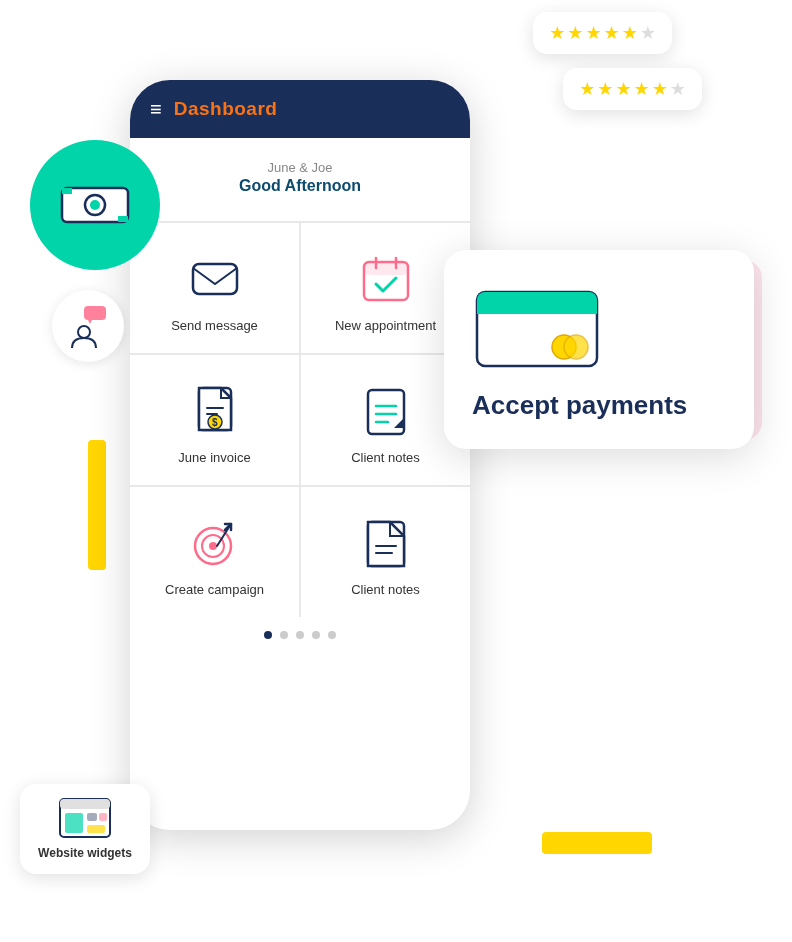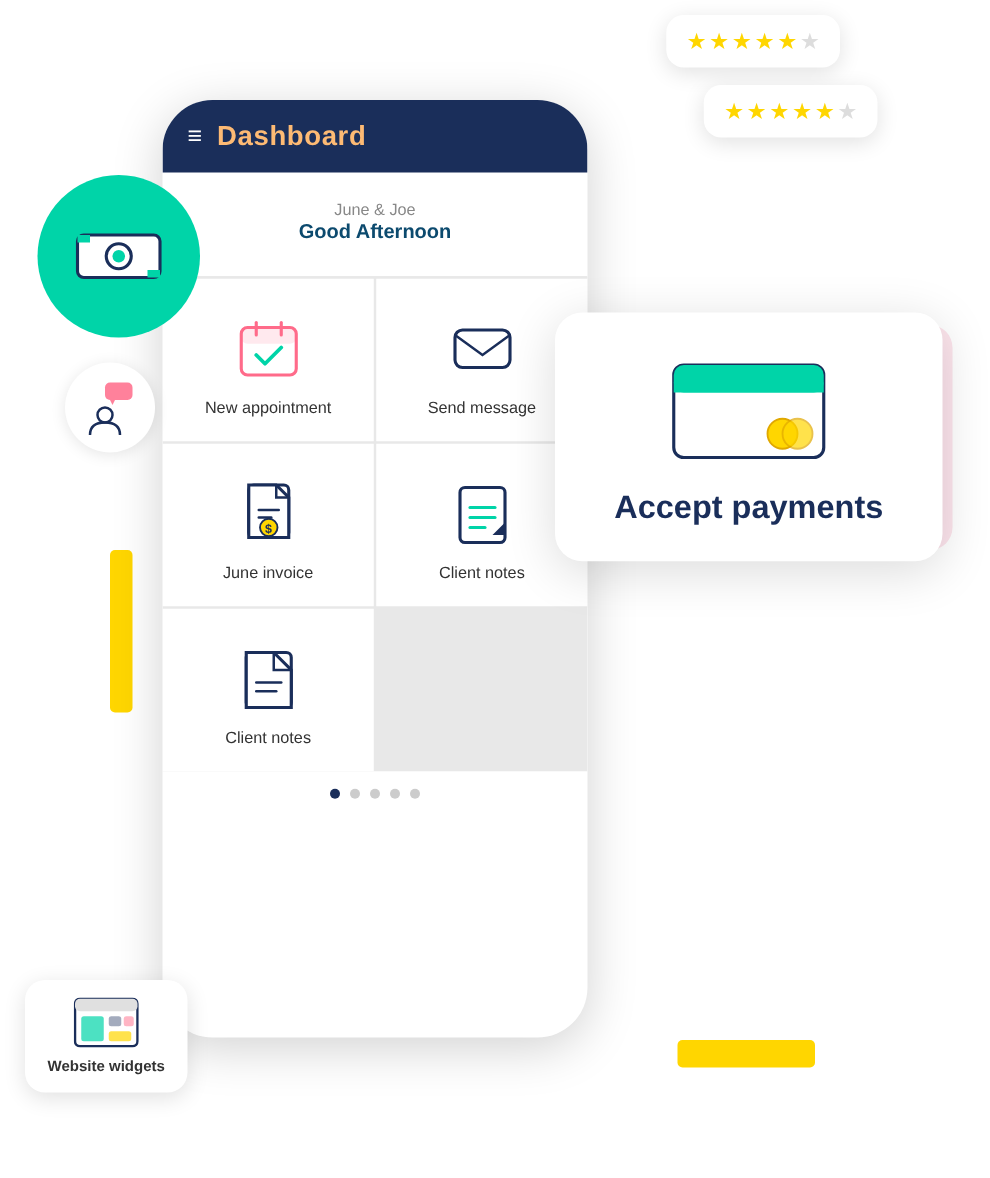--- a/index.html
+++ b/index.html
@@ -94,22 +94,22 @@
       display: flex;
       align-items: center;
       padding: 0 20px;
     }
     .phone-header-icon {
       color: #fff;
       font-size: 20px;
       margin-right: 12px;
     }
     .phone-header-title {
-      color: #fdba74;
-      font-size: 22px;
+      color: #f97316;
+      font-size: 19px;
       font-weight: 700;
       letter-spacing: 0.5px;
     }
 
     .phone-body {
       padding: 0;
     }
 
     .greeting-section {
       text-align: center;
@@ -179,21 +179,21 @@
       right: 38px;
       top: 250px;
       width: 310px;
       background: #fff;
       border-radius: 22px;
       box-shadow: 0 8px 40px rgba(0,0,0,0.14);
       z-index: 20;
       padding: 32px 28px 28px;
       display: flex;
       flex-direction: column;
-      align-items: center;
+      align-items: flex-start;
       margin-left: 11px;
     }
     .card-illustration {
       width: 130px;
       height: 90px;
       margin-bottom: 18px;
     }
     .payments-title {
       font-size: 26px;
       font-weight: 800;
@@ -320,35 +320,35 @@
   </div>
   <div class="phone-body">
     <div class="greeting-section">
       <div class="greeting-sub">June &amp; Joe</div>
       <div class="greeting-main">Good Afternoon</div>
     </div>
     <div class="grid-container">
 
       <div class="grid-cell">
         <svg class="grid-icon" viewBox="0 0 56 56" fill="none" xmlns="http://www.w3.org/2000/svg">
+          <rect x="6" y="12" width="44" height="30" rx="6" stroke="#1a2e5a" stroke-width="2.5" fill="white"></rect>
+          <polyline points="6,16 28,32 50,16" stroke="#1a2e5a" stroke-width="2" fill="none"></polyline>
+        </svg>
+        <span class="grid-label">Send message</span>
+      </div>
+
+      <div class="grid-cell">
+        <svg class="grid-icon" viewBox="0 0 56 56" fill="none" xmlns="http://www.w3.org/2000/svg">
           <rect x="6" y="10" width="44" height="38" rx="5" stroke="#ff6b8a" stroke-width="2.5" fill="white"></rect>
           <rect x="6" y="10" width="44" height="13" rx="5" fill="#ff6b8a" opacity="0.15"></rect>
           <line x1="18" y1="6" x2="18" y2="16" stroke="#ff6b8a" stroke-width="2.5" stroke-linecap="round"></line>
           <line x1="38" y1="6" x2="38" y2="16" stroke="#ff6b8a" stroke-width="2.5" stroke-linecap="round"></line>
           <polyline points="18,32 25,39 38,26" stroke="#00d4a8" stroke-width="3" stroke-linecap="round" stroke-linejoin="round" fill="none"></polyline>
         </svg>
         <span class="grid-label">New appointment</span>
-      </div>
-
-      <div class="grid-cell">
-        <svg class="grid-icon" viewBox="0 0 56 56" fill="none" xmlns="http://www.w3.org/2000/svg">
-          <rect x="6" y="12" width="44" height="30" rx="6" stroke="#1a2e5a" stroke-width="2.5" fill="white"></rect>
-          <polyline points="6,16 28,32 50,16" stroke="#1a2e5a" stroke-width="2" fill="none"></polyline>
-        </svg>
-        <span class="grid-label">Send message</span>
       </div>
 
       <div class="grid-cell">
         <svg class="grid-icon" viewBox="0 0 56 56" fill="none" xmlns="http://www.w3.org/2000/svg">
           <rect x="12" y="4" width="32" height="42" rx="4" stroke="#1a2e5a" stroke-width="2.5" fill="white"></rect>
           <path d="M12 4 L34 4 L44 14 L44 46 L12 46 Z" stroke="#1a2e5a" stroke-width="2.5" fill="white"></path>
           <polyline points="34,4 34,14 44,14" stroke="#1a2e5a" stroke-width="2" fill="none"></polyline>
           <line x1="20" y1="24" x2="36" y2="24" stroke="#1a2e5a" stroke-width="2" stroke-linecap="round"></line>
           <line x1="20" y1="30" x2="30" y2="30" stroke="#1a2e5a" stroke-width="2" stroke-linecap="round"></line>
           <circle cx="28" cy="38" r="7" fill="#ffd600" stroke="#1a2e5a" stroke-width="1.5"></circle>
@@ -361,20 +361,31 @@
         <svg class="grid-icon" viewBox="0 0 56 56" fill="none" xmlns="http://www.w3.org/2000/svg">
           <rect x="10" y="6" width="36" height="44" rx="4" stroke="#1a2e5a" stroke-width="2.5" fill="white"></rect>
           <line x1="18" y1="22" x2="38" y2="22" stroke="#00d4a8" stroke-width="2.5" stroke-linecap="round"></line>
           <line x1="18" y1="30" x2="38" y2="30" stroke="#00d4a8" stroke-width="2.5" stroke-linecap="round"></line>
           <line x1="18" y1="38" x2="30" y2="38" stroke="#00d4a8" stroke-width="2.5" stroke-linecap="round"></line>
           <path d="M36 44 L46 34 L46 44 Z" fill="#1a2e5a"></path>
         </svg>
         <span class="grid-label">Client notes</span>
       </div>
 
+      <div class="grid-cell">
+        <svg class="grid-icon" viewBox="0 0 56 56" fill="none" xmlns="http://www.w3.org/2000/svg">
+          <circle cx="26" cy="30" r="18" stroke="#ff6b8a" stroke-width="2.5" fill="white"></circle>
+          <circle cx="26" cy="30" r="11" stroke="#ff6b8a" stroke-width="2" fill="white"></circle>
+          <circle cx="26" cy="30" r="4" fill="#ff6b8a"></circle>
+          <path d="M38 14 L44 8" stroke="#1a2e5a" stroke-width="2.5" stroke-linecap="round"></path>
+          <path d="M38 8 L44 8 L44 14" stroke="#1a2e5a" stroke-width="2.5" stroke-linecap="round" stroke-linejoin="round" fill="none"></path>
+          <line x1="30" y1="30" x2="44" y2="8" stroke="#1a2e5a" stroke-width="2" stroke-linecap="round"></line>
+        </svg>
+        <span class="grid-label">Create campaign</span>
+      </div>
 
       <div class="grid-cell">
         <svg class="grid-icon" viewBox="0 0 56 56" fill="none" xmlns="http://www.w3.org/2000/svg">
           <rect x="10" y="6" width="36" height="44" rx="4" stroke="#1a2e5a" stroke-width="2.5" fill="white"></rect>
           <path d="M10 6 L32 6 L46 20 L46 50 L10 50 Z" stroke="#1a2e5a" stroke-width="2.5" fill="white"></path>
           <polyline points="32,6 32,20 46,20" stroke="#1a2e5a" stroke-width="2" fill="none"></polyline>
           <line x1="18" y1="30" x2="38" y2="30" stroke="#1a2e5a" stroke-width="2" stroke-linecap="round"></line>
           <line x1="18" y1="37" x2="34" y2="37" stroke="#1a2e5a" stroke-width="2" stroke-linecap="round"></line>
         </svg>
         <span class="grid-label">Client notes</span>

